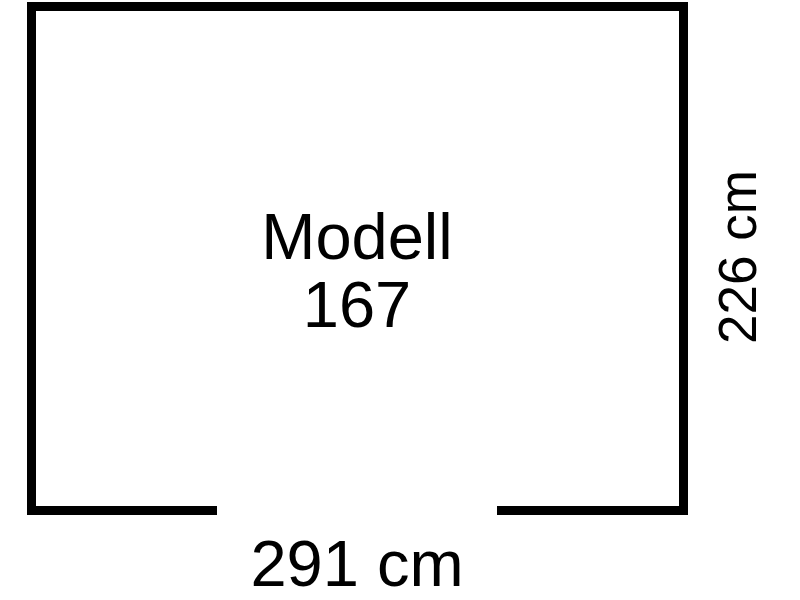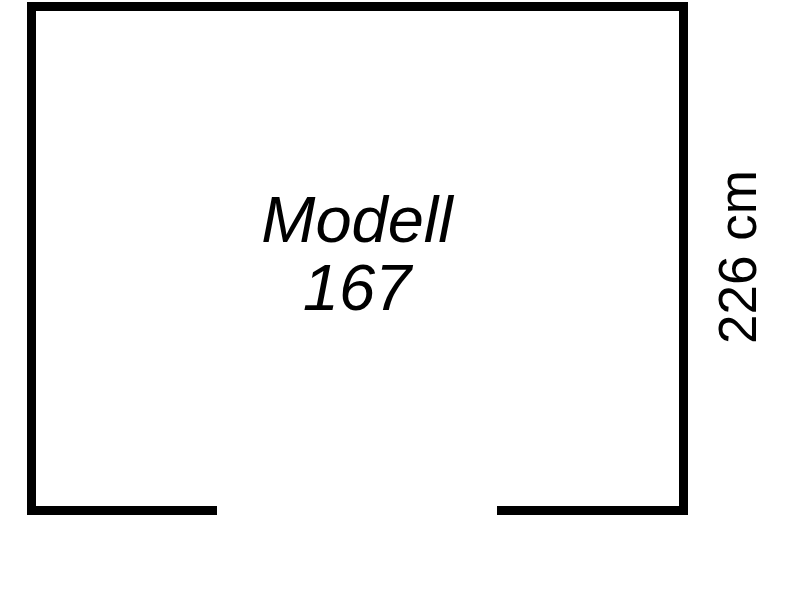--- a/index.html
+++ b/index.html
@@ -38,27 +38,26 @@
     top: 506px;
     height: 9px;
     background: var(--line-color);
   }
   .wall-seg.left  { left: 27px;  width: 190px; }
   .wall-seg.right { left: 497px; width: 191px; }
 
   .model-label {
     position: absolute;
     left: 357px;
-    top: 254px;
+    top: 271px;
     transform: translate(-50%, -50%);
     text-align: center;
     font-size: 65px;
     line-height: 1.05;
     white-space: nowrap;
-    font-style: italic;
   }
   .width-label {
     position: absolute;
     left: 357px;
     top: 563px;
     transform: translate(-50%, -50%);
     font-size: 65px;
     line-height: 1;
     white-space: nowrap;
   }
@@ -80,16 +79,17 @@
   <div class="outline"></div>
 
   <div class="wall-seg left"></div>
   <div class="wall-seg right"></div>
 
   <div class="model-label">
     <div>Modell</div>
     <div>167</div>
   </div>
 
+  <div class="width-label">291 cm</div>
 
   <div class="depth-label">226 cm</div>
 
 </div>
 
 </body></html>

